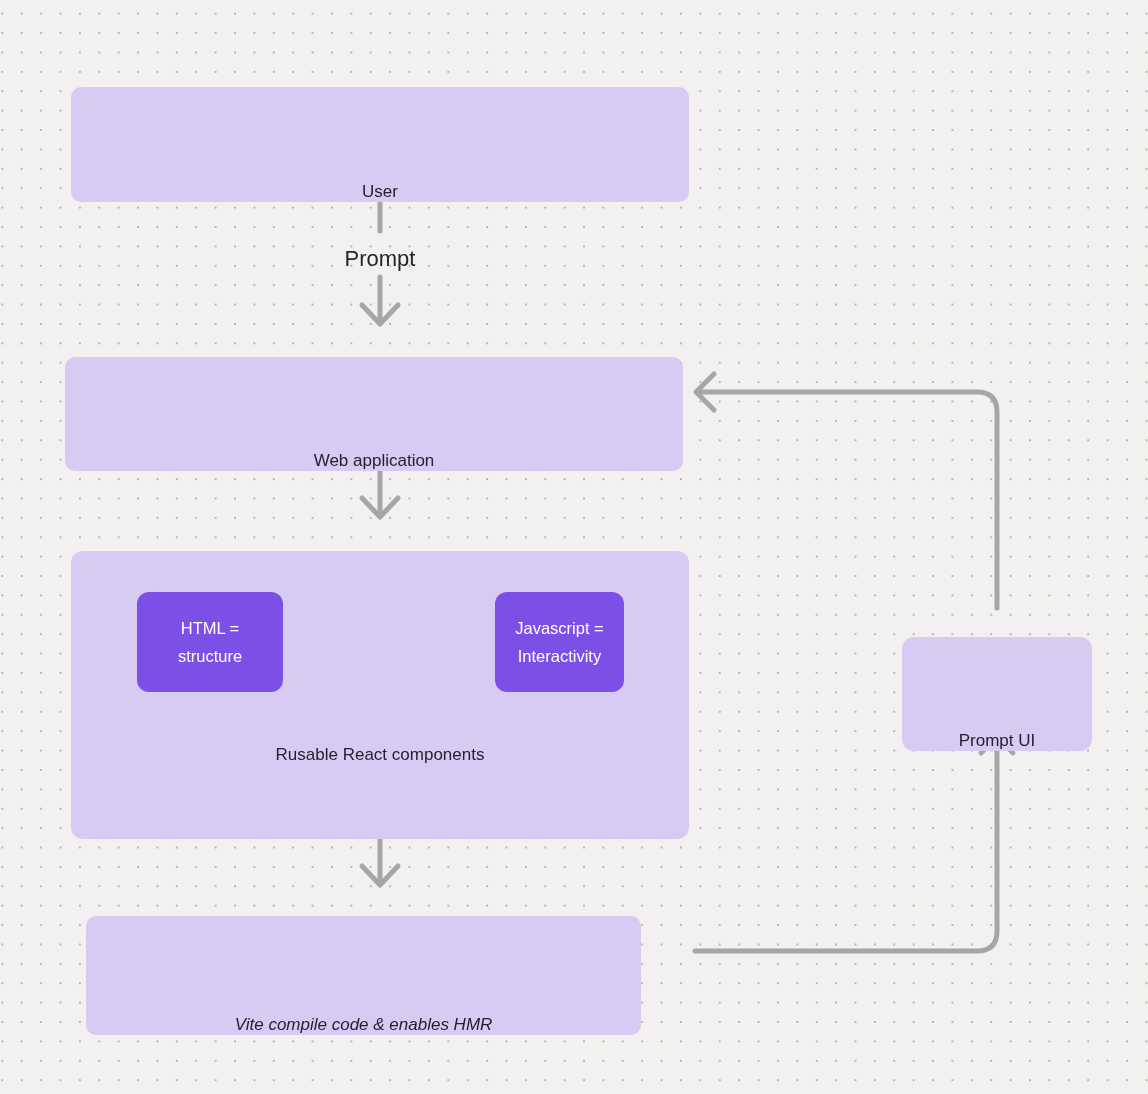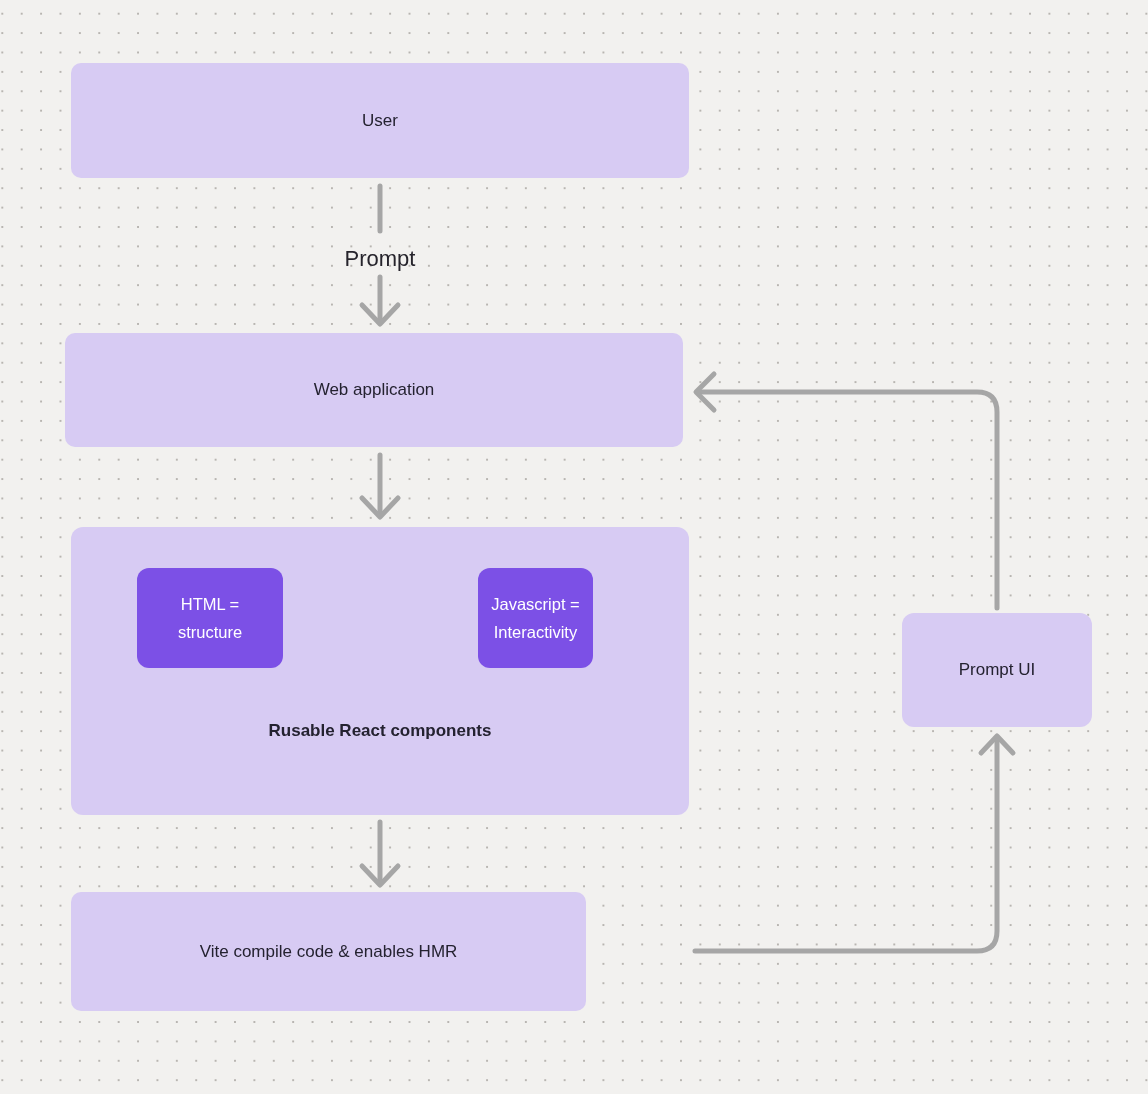--- a/index.html
+++ b/index.html
@@ -31,50 +31,50 @@
     stroke:var(--color-connector);
     stroke-width:5;
     fill:none;
     stroke-linecap:round;
     stroke-linejoin:round;
   }
   .node{
     position:absolute;
     background:var(--color-node-fill);
     border-radius:10px;
-    display:flex;align-items:center;justify-content:center;
+    display:flex;align-items:flex-end;justify-content:center;
     color:var(--color-node-text);
     font-size:17px;
     line-height:1.25;
+    margin-top:24px;
   }
   .node-user{left:71px;top:63px;width:618px;height:115px;}
   .node-web{left:65px;top:333px;width:618px;height:114px;}
   .node-components{left:71px;top:527px;width:618px;height:288px;border-radius:12px;}
-  .node-vite{left:71px;top:892px;width:515px;height:119px;}
+  .node-vite{left:86px;top:892px;width:555px;height:119px;font-style:italic;}
   .node-render{left:902px;top:613px;width:190px;height:114px;border-radius:12px;}
   .chip{
     position:absolute;
     top:41px;width:146px;height:100px;
     background:var(--color-chip-fill);
     border-radius:12px;
     display:flex;align-items:center;justify-content:center;
     color:var(--color-chip-text);
     font-size:16.5px;font-weight:500;
     line-height:28px;text-align:center;
   }
   .chip span{display:inline-block;max-width:116px;}
   .chip-1{left:66px;}
   .chip-2{left:237px;}
-  .chip-3{left:407px;width:115px;}
+  .chip-3{left:424px;width:129px;}
   .components-caption{
     position:absolute;left:0;right:0;top:193px;
     text-align:center;
     color:var(--color-node-text);
     font-size:17px;
-    font-weight:bold;
   }
   .connector-label{
     position:absolute;left:305px;top:246px;width:150px;
     text-align:center;
     color:#26242c;
     font-size:22px;
   }
 </style>
 </head>
 <body>

